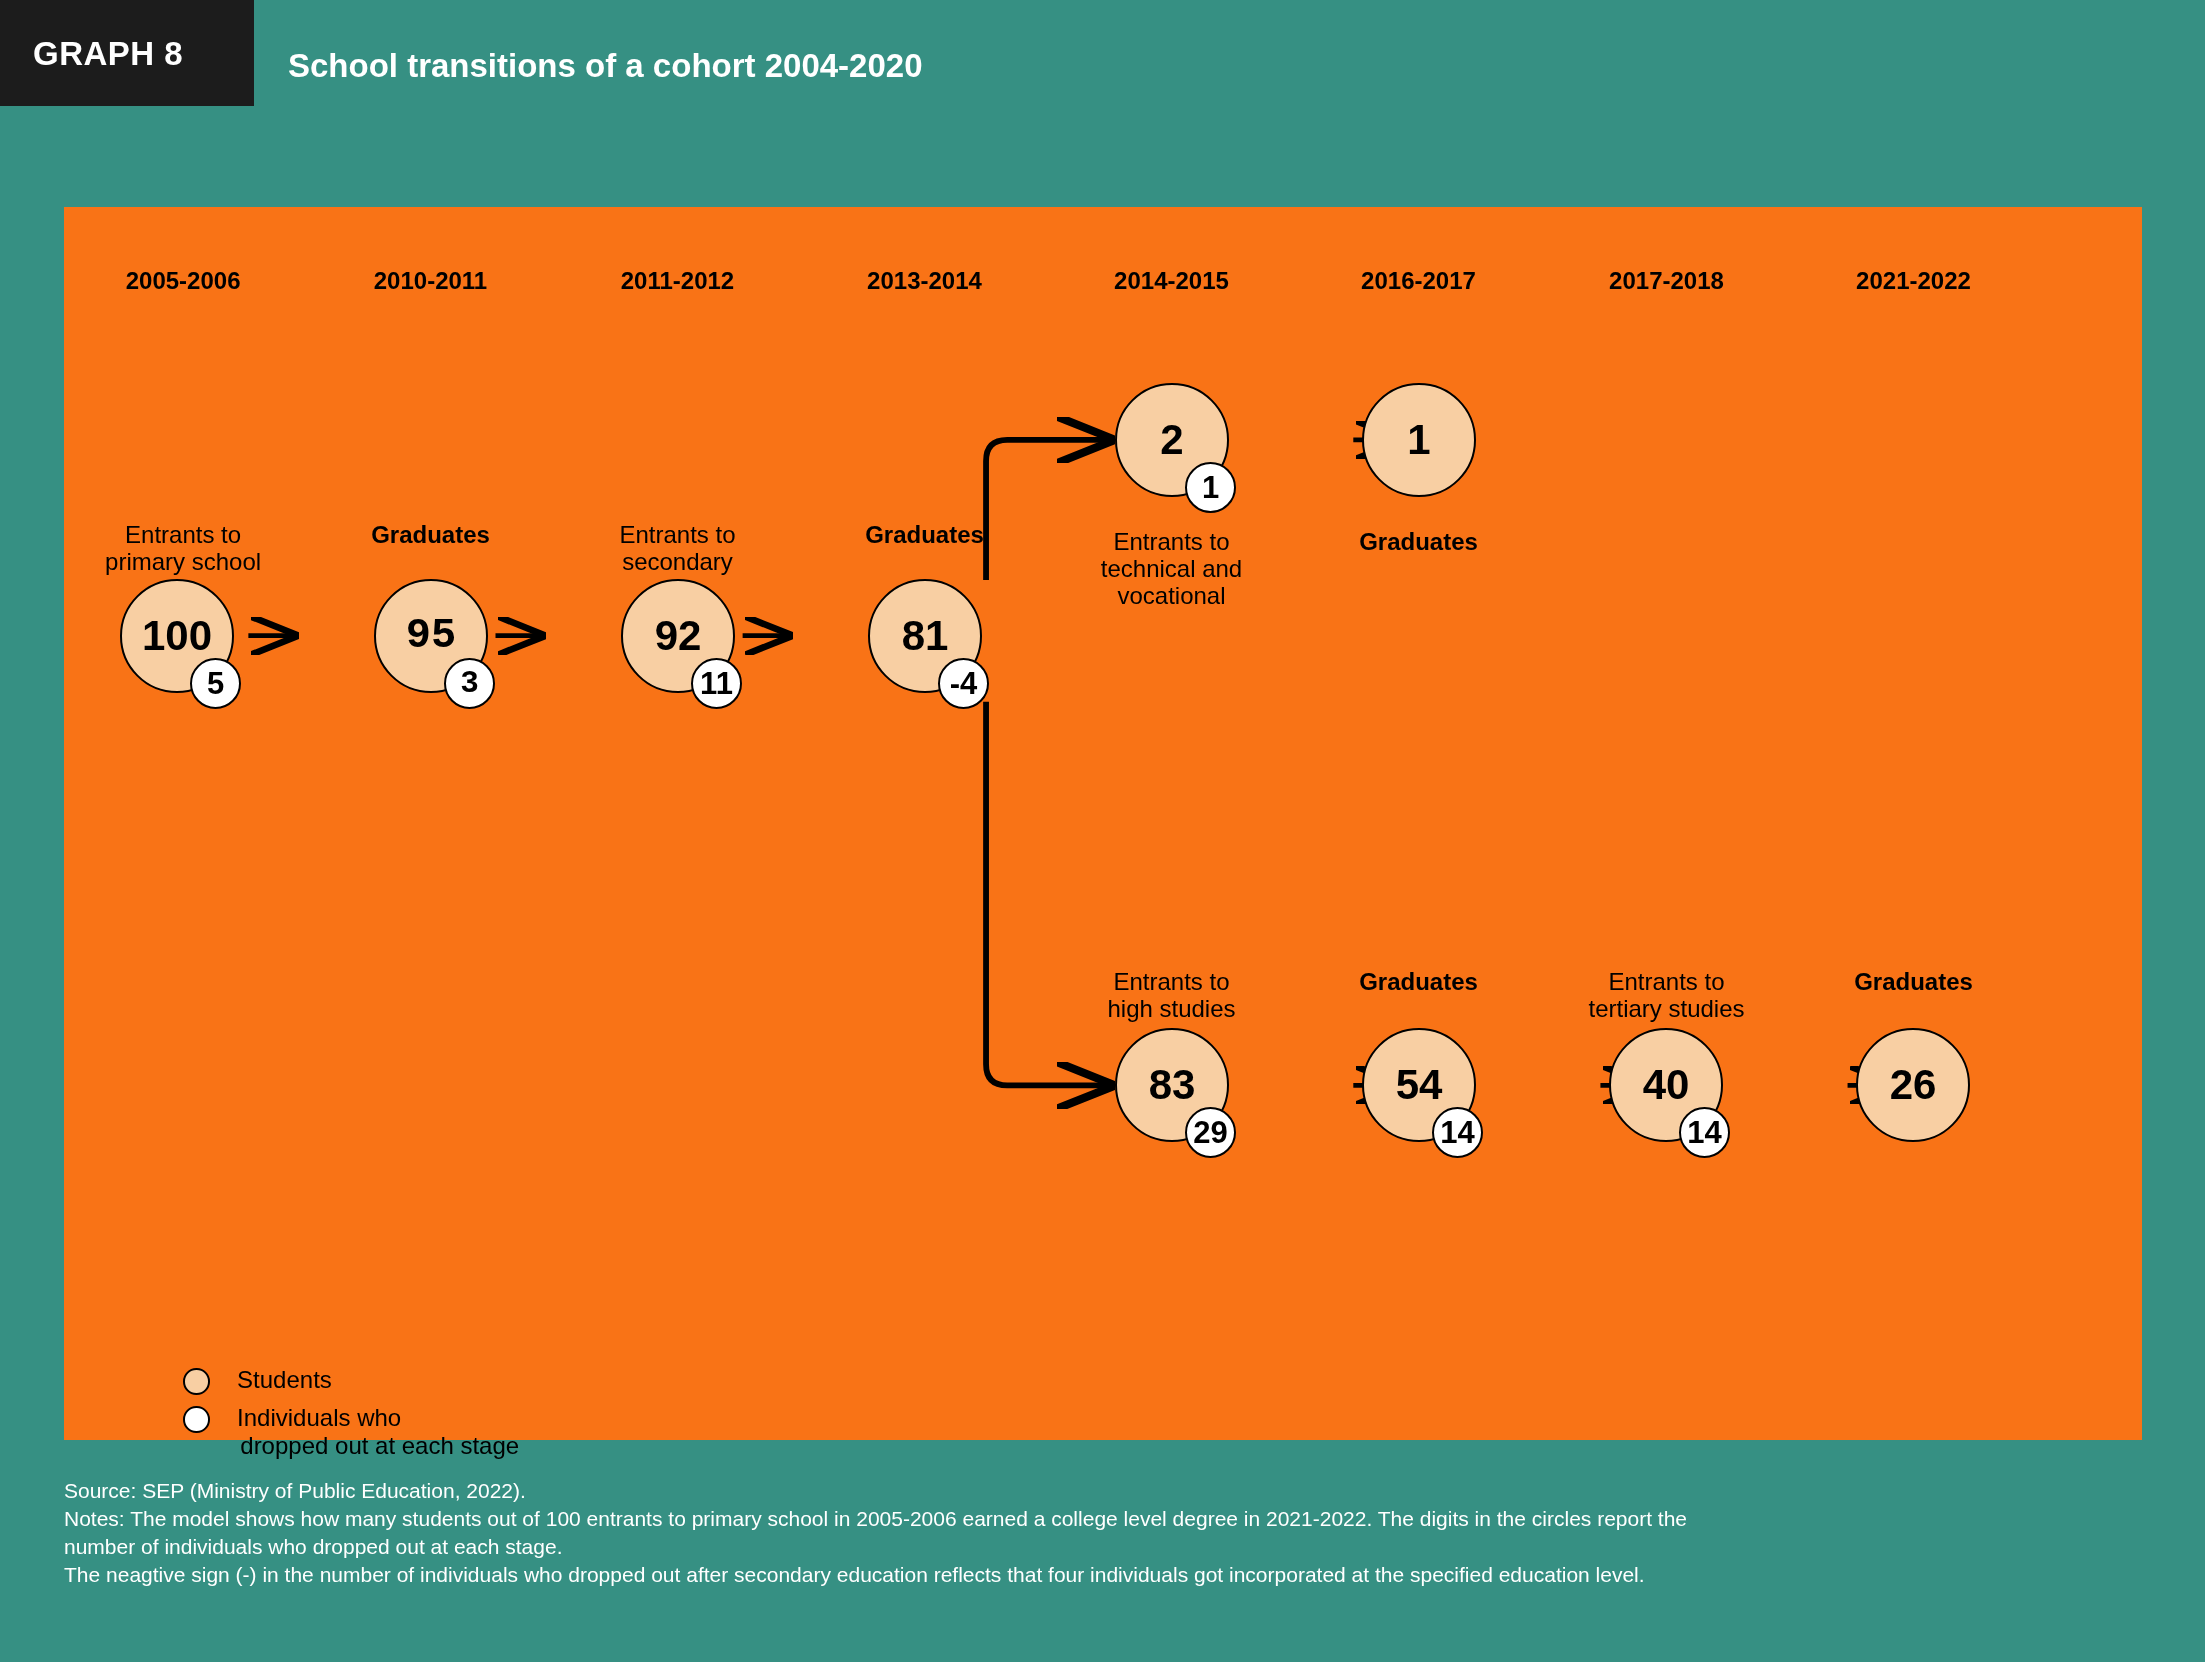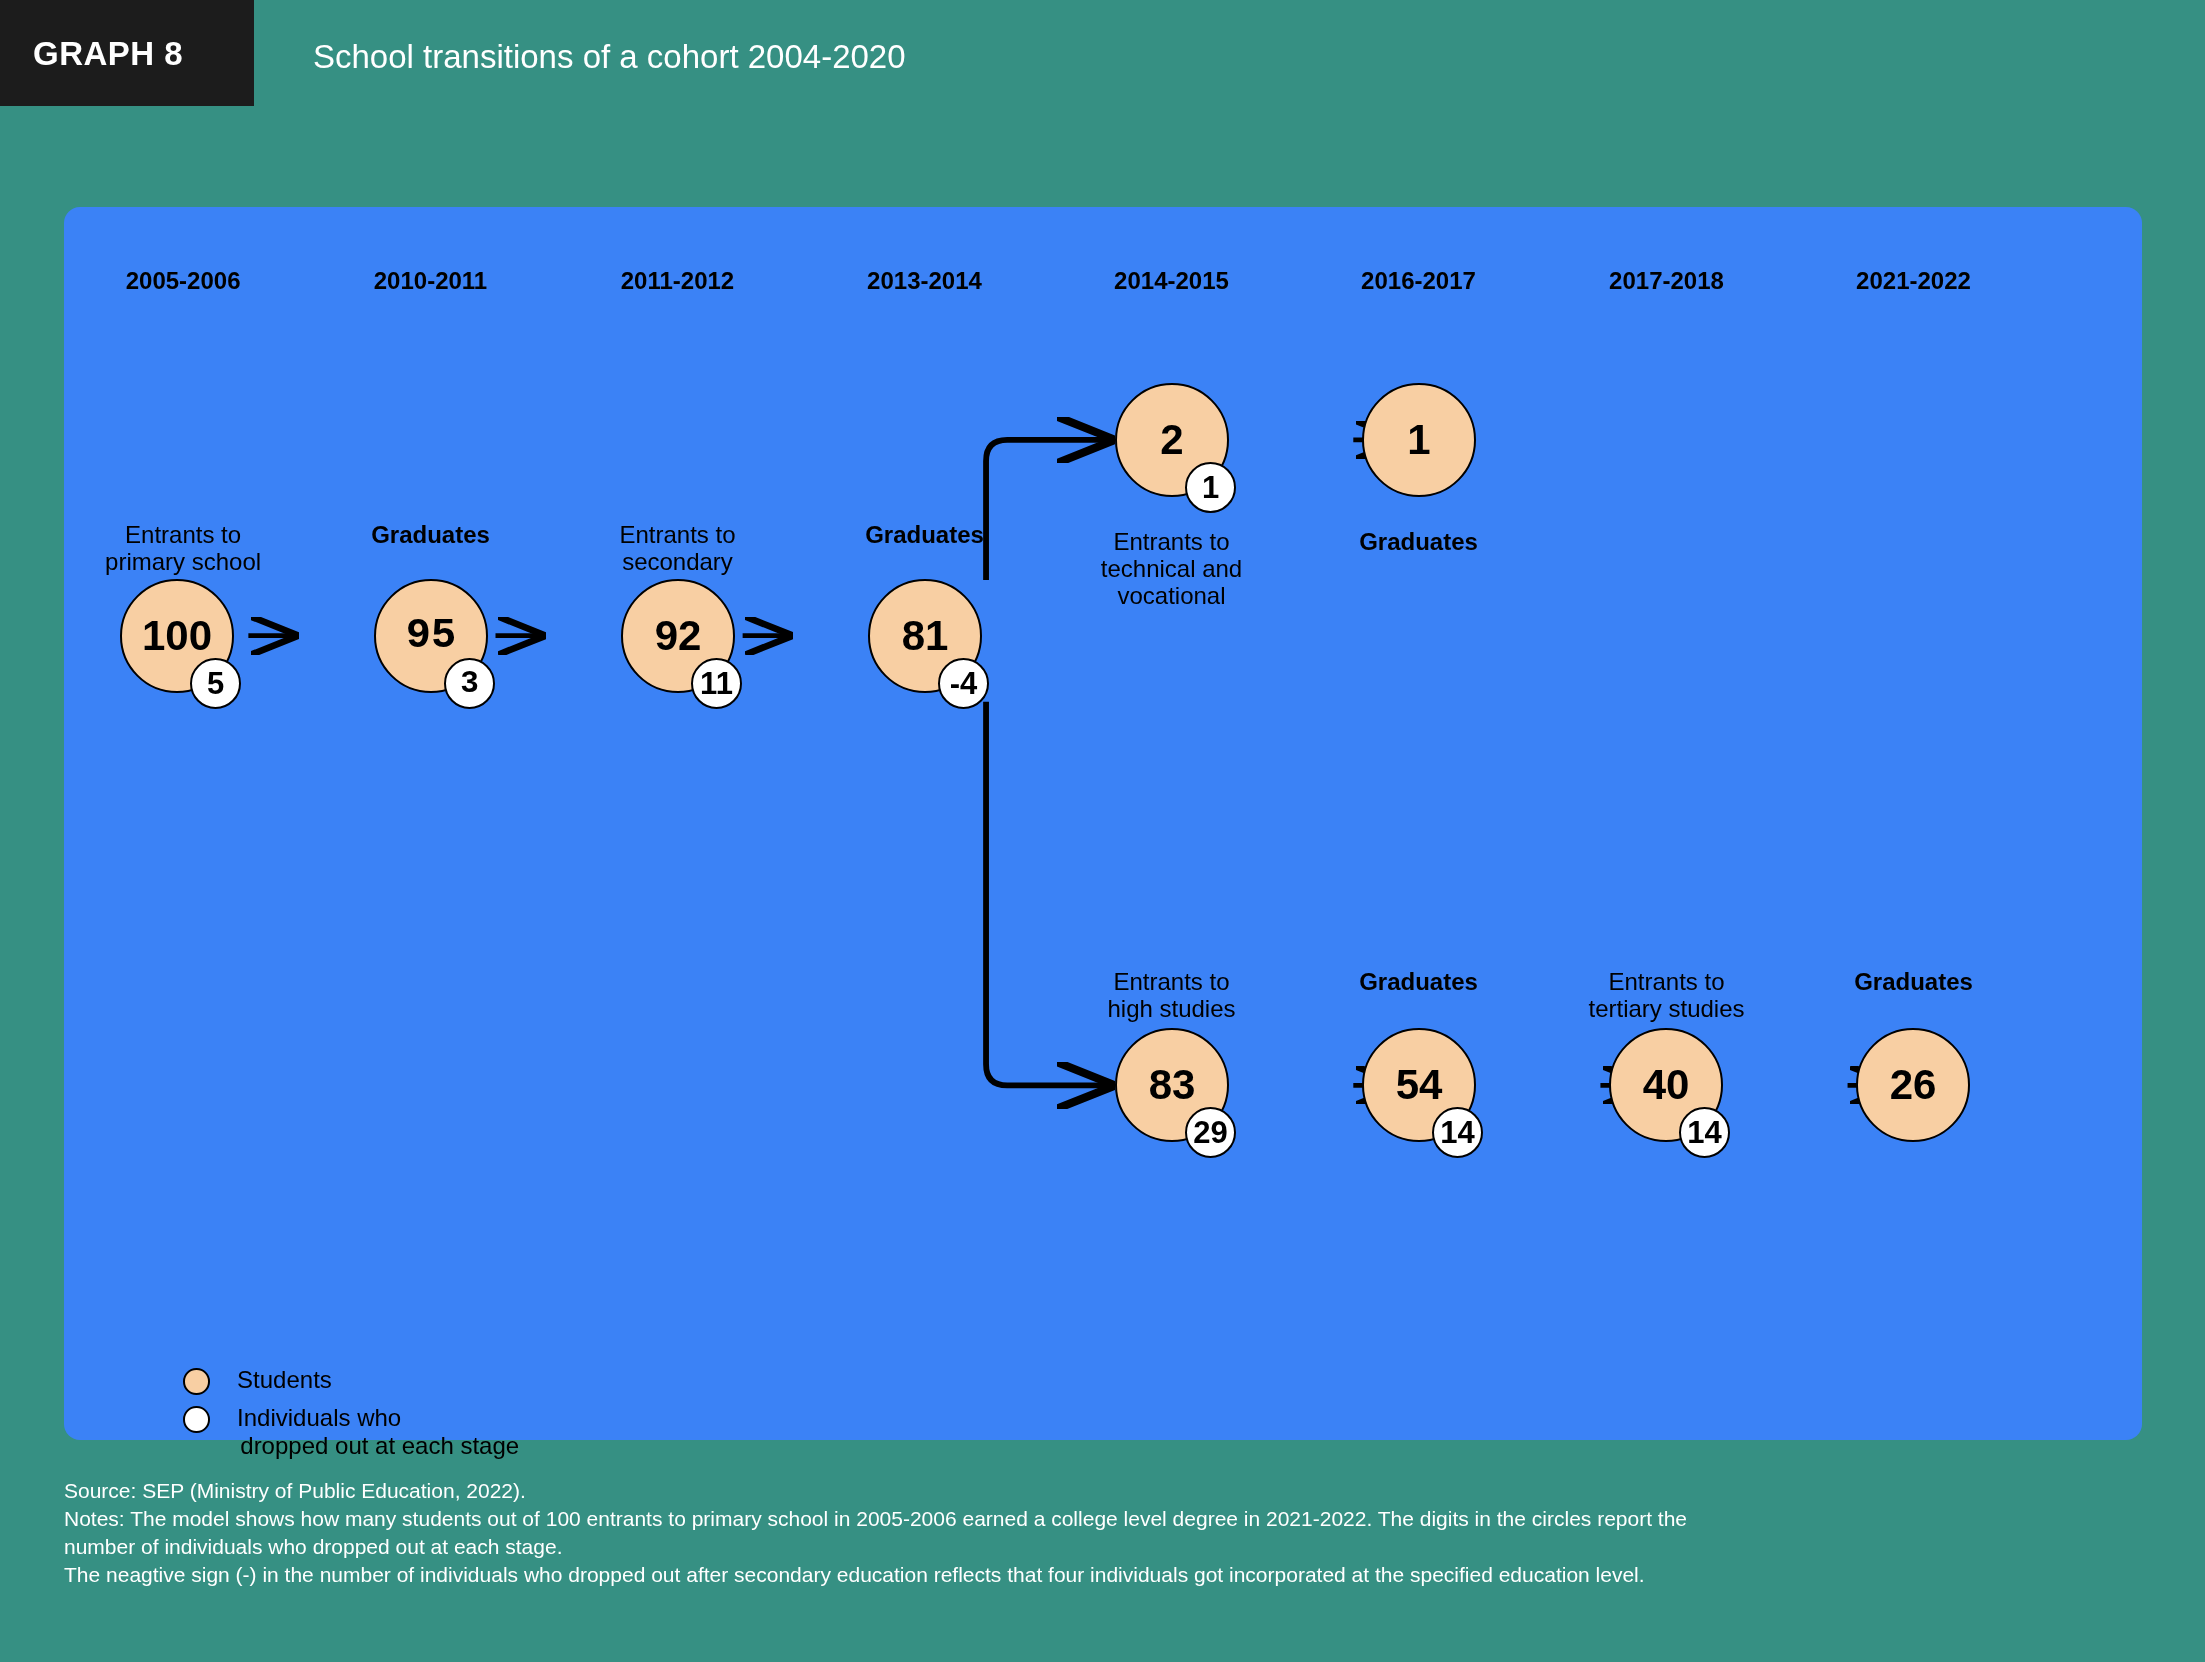--- a/index.html
+++ b/index.html
@@ -15,30 +15,29 @@
   #header{position:absolute;left:0;top:0;width:2205px;height:106px;}
   #graph-badge{
     position:absolute;left:0;top:0;width:254px;height:106px;
     background:#1c1c1c;display:flex;align-items:center;
   }
   #graph-badge .lbl{
     color:#ffffff;font-size:33px;font-weight:bold;letter-spacing:0.5px;
     padding-left:33px;line-height:1;
   }
   #header-title{
-    position:absolute;left:288px;top:3px;height:106px;
+    position:absolute;left:288px;top:12px;height:106px;
     display:flex;align-items:center;
-    color:#ffffff;font-size:33px;font-weight:normal;line-height:1;margin-left:25px;
+    color:#ffffff;font-size:33px;font-weight:bold;line-height:1;
   }
   
   #panel{
     position:absolute;left:64px;top:207px;
     width:2078px;height:1233px;
-    background:#3b82f6;
-    border-radius:16px;
+    background:#f97316;
   }
   
   .year-label{
     position:absolute;text-align:center;
     font-size:24px;font-weight:bold;color:#000000;
     line-height:1;white-space:nowrap;
   }
   
   .stage-caption{
     position:absolute;text-align:center;

